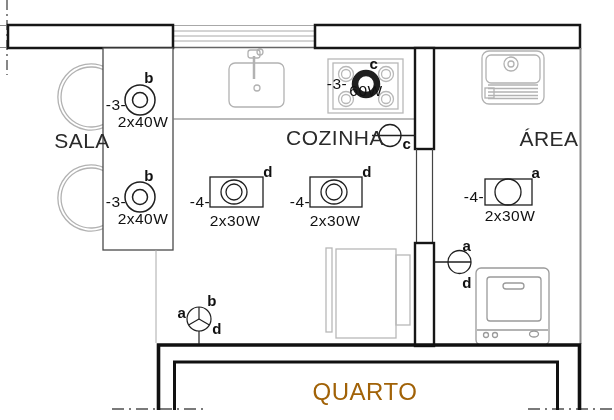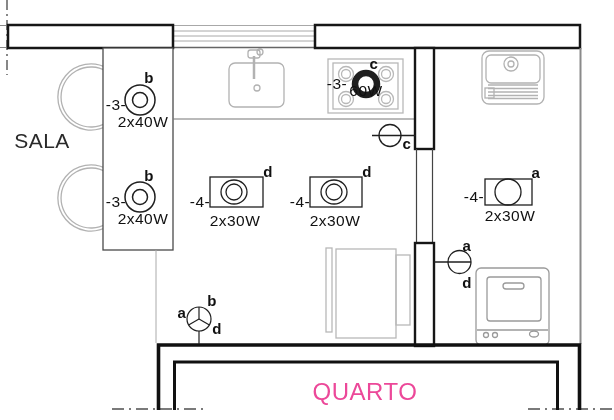--- a/index.html
+++ b/index.html
@@ -5,22 +5,22 @@
   html,body{margin:0;padding:0;background:#fff;}
   #plan{
     position:relative;width:614px;height:420px;background:#fff;overflow:hidden;
     font-family:"Liberation Sans", sans-serif;color:#1a1a1a;
   }
   #plan svg{position:absolute;left:0;top:0;}
   .t{
     position:absolute;transform:translate(-50%,-50%);
     white-space:nowrap;line-height:1;letter-spacing:0.5px;
   }
-  .room{font-size:21px;color:#2a2a2a;}
-  .room-big{font-size:24px;color:#ec4899;}
+  .room{font-size:21px;color:#2a2a2a;margin-left:40px;}
+  .room-big{font-size:24px;color:#a16207;}
   .lbl{font-size:15.5px;color:#111;}
   .ltr{font-size:15px;font-weight:700;color:#111;}
 </style>
 </head>
 <body>
 
 <div id="plan">
 
   <svg width="614" height="420" viewBox="0 0 614 420">
 
@@ -162,20 +162,22 @@
         <circle cx="199" cy="319" r="12"></circle>
         <line x1="199" y1="319" x2="199" y2="307"></line>
         <line x1="199" y1="319" x2="188.6" y2="325"></line>
         <line x1="199" y1="319" x2="209.4" y2="325"></line>
         <line x1="199" y1="331" x2="199" y2="344"></line>
       </g>
     </g>
   </svg>
 
   <div class="t room" style="left:42px;top:140px">SALA</div>
+  <div class="t room" style="left:295px;top:137px">COZINHA</div>
+  <div class="t room" style="left:509px;top:138px">ÁREA</div>
   <div class="t room-big" style="left:365px;top:392px">QUARTO</div>
 
   <div class="t ltr" style="left:149px;top:77px">b</div>
   <div class="t lbl" style="left:116px;top:105px">-3-</div>
   <div class="t lbl" style="left:143px;top:122px">2x40W</div>
 
   <div class="t ltr" style="left:149px;top:175px">b</div>
   <div class="t lbl" style="left:116px;top:202px">-3-</div>
   <div class="t lbl" style="left:143px;top:219px">2x40W</div>
 

